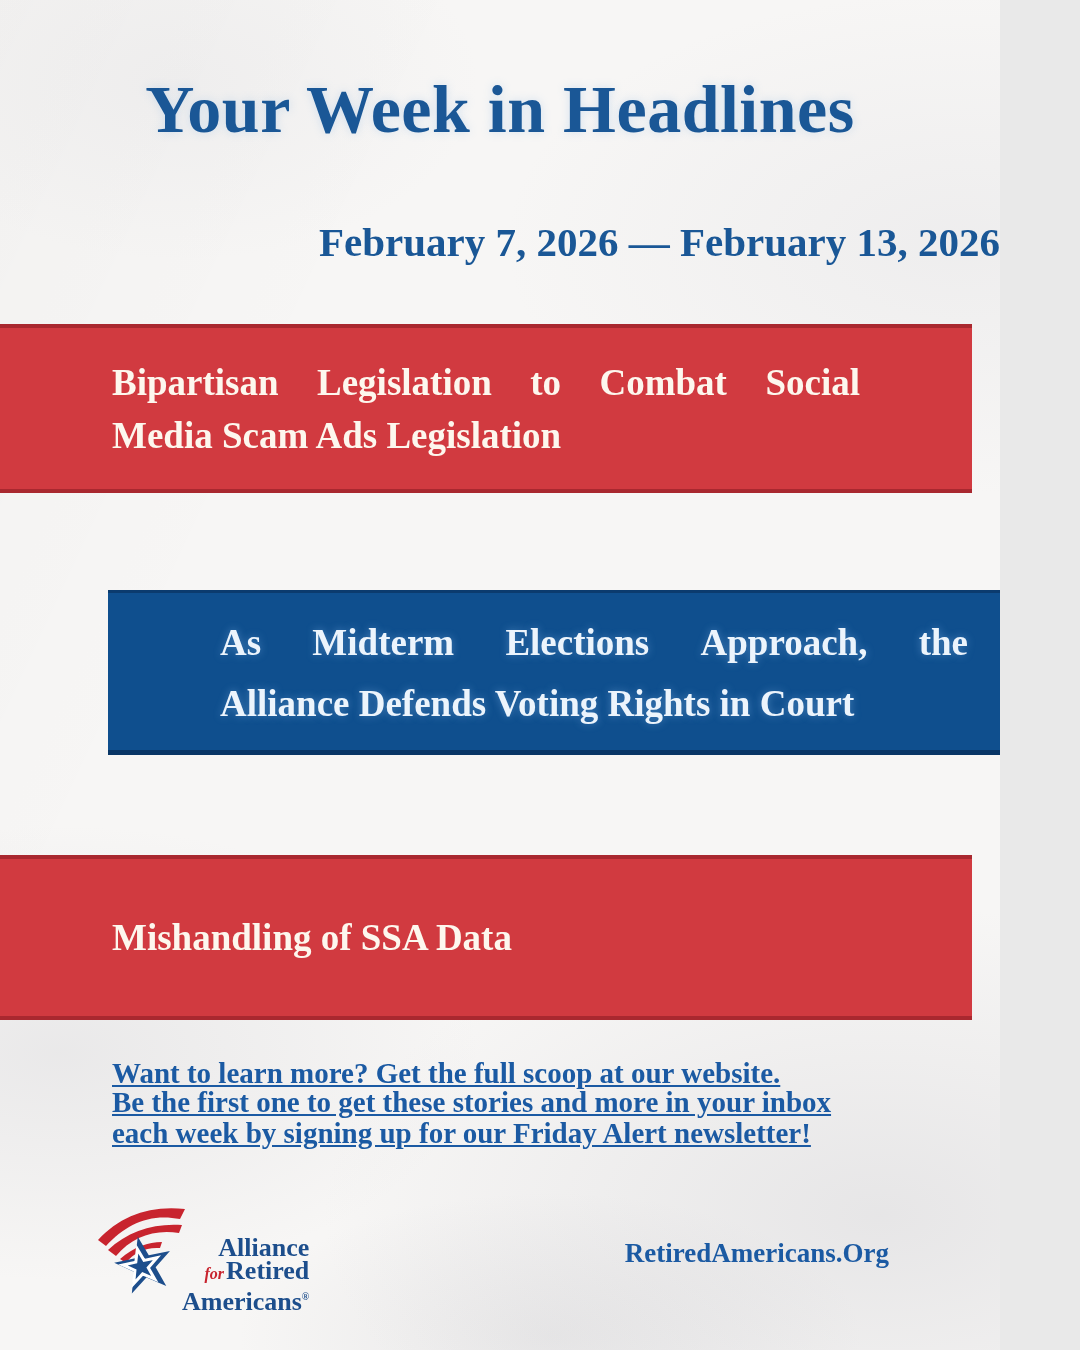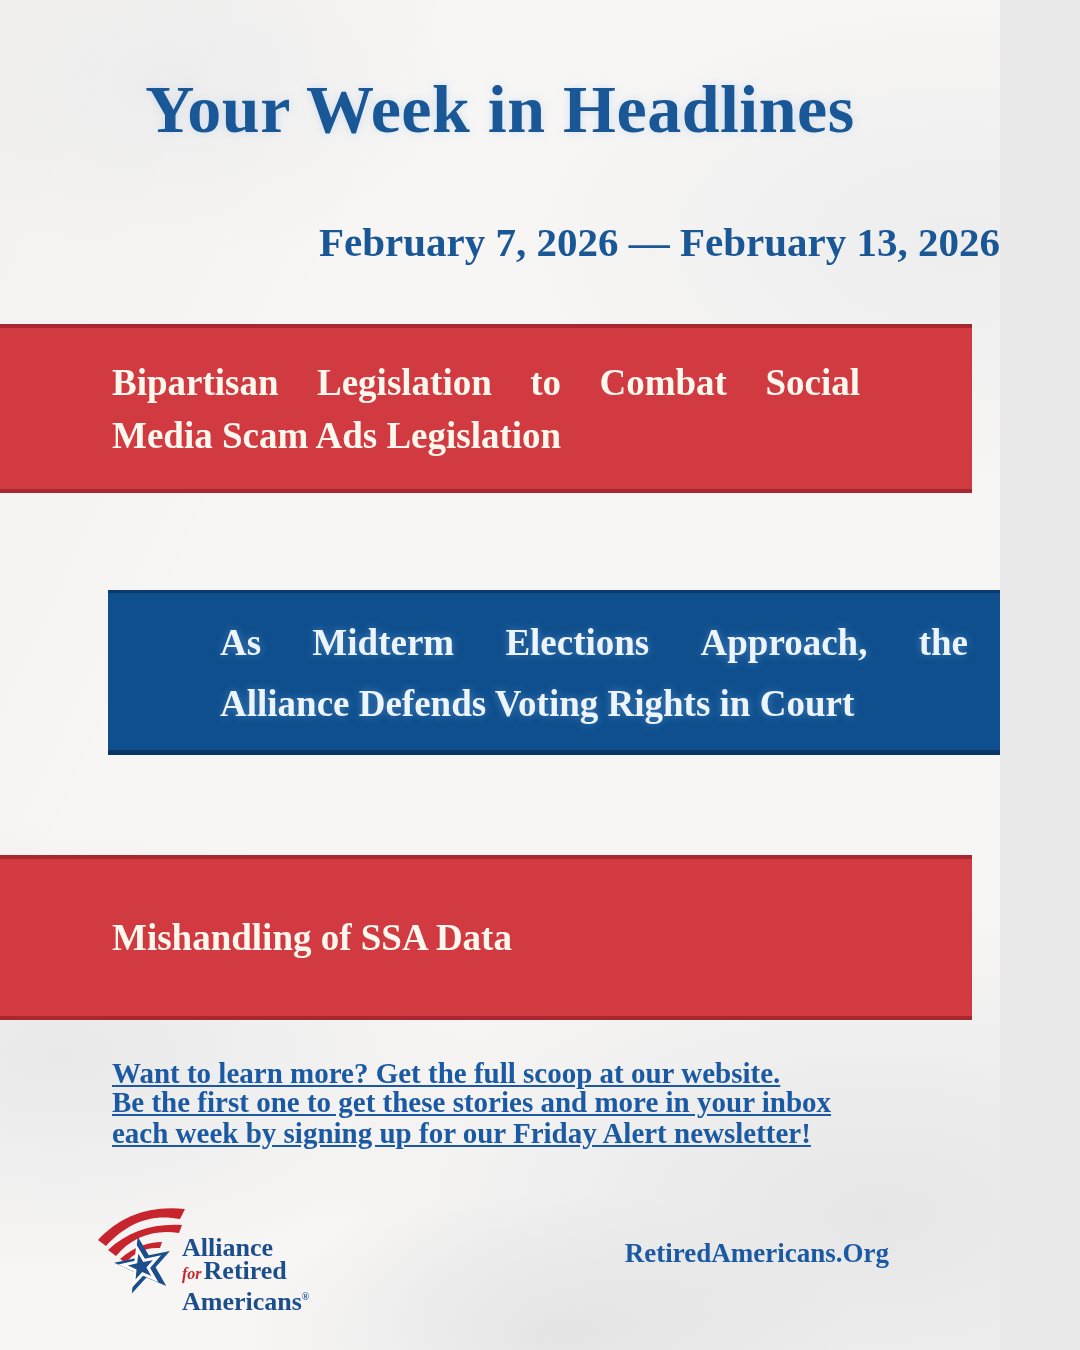--- a/index.html
+++ b/index.html
@@ -98,20 +98,21 @@
   }
   .logo svg { width: 96px; height: 110px; }
   .logo-text {
     margin-left: -6px;
     padding-top: 32px;
     font-weight: 700;
     color: var(--logo-blue, #1d4e8c);
     line-height: 23px;
     font-size: 26px;
     white-space: nowrap;
+    text-align: right;
   }
   .logo-text .for {
     font-size: 16px;
     font-style: italic;
     font-weight: 600;
     color: var(--logo-red, #c8242e);
     margin-right: 2px;
   }
   .logo-text .reg {
     font-size: 10px;

